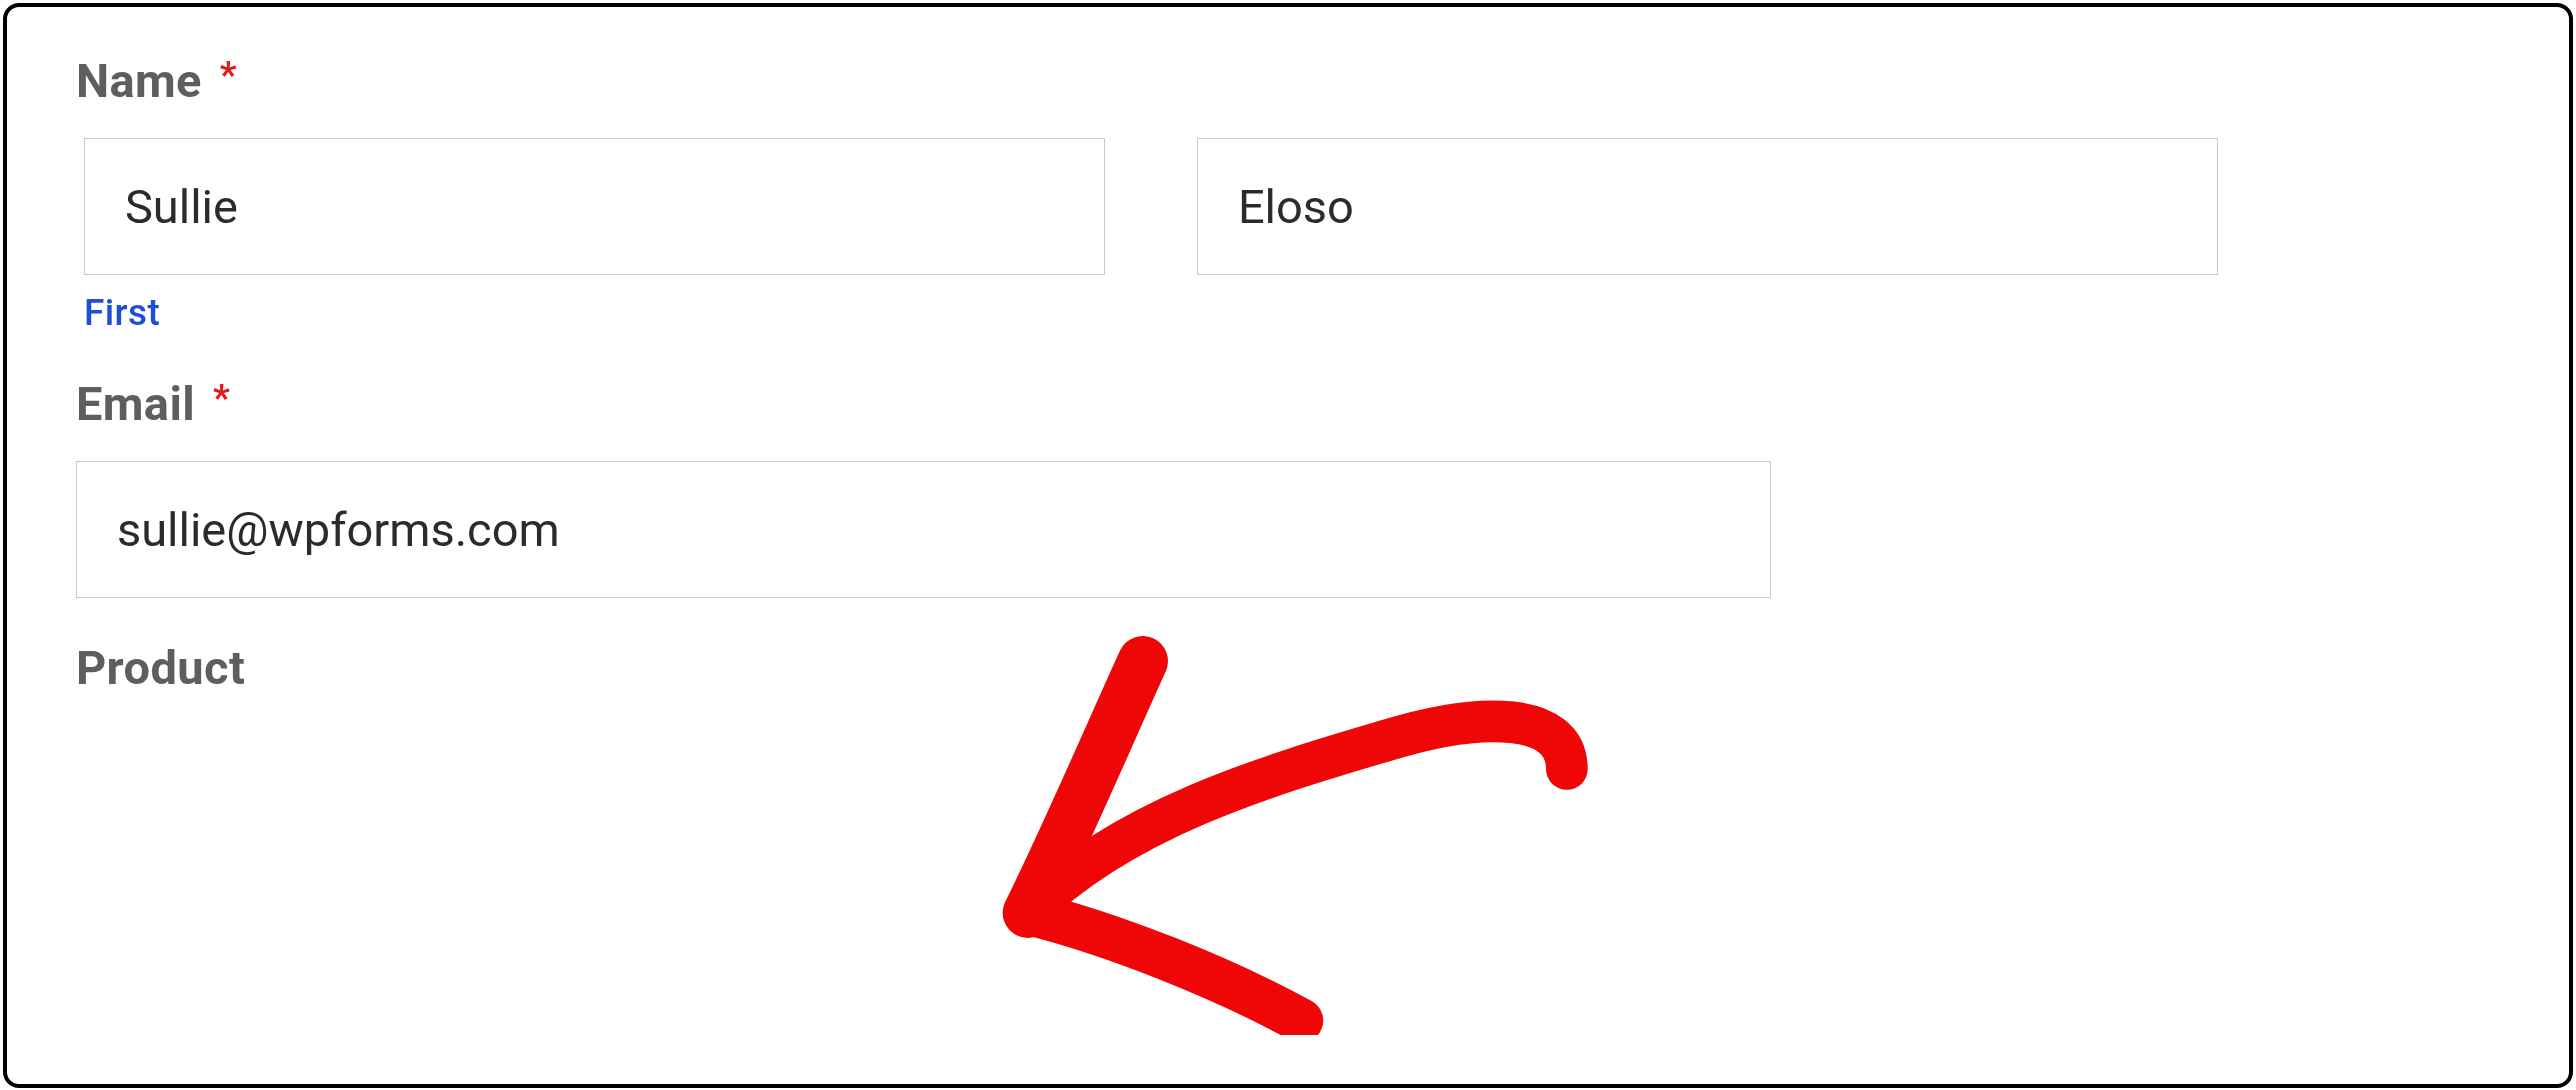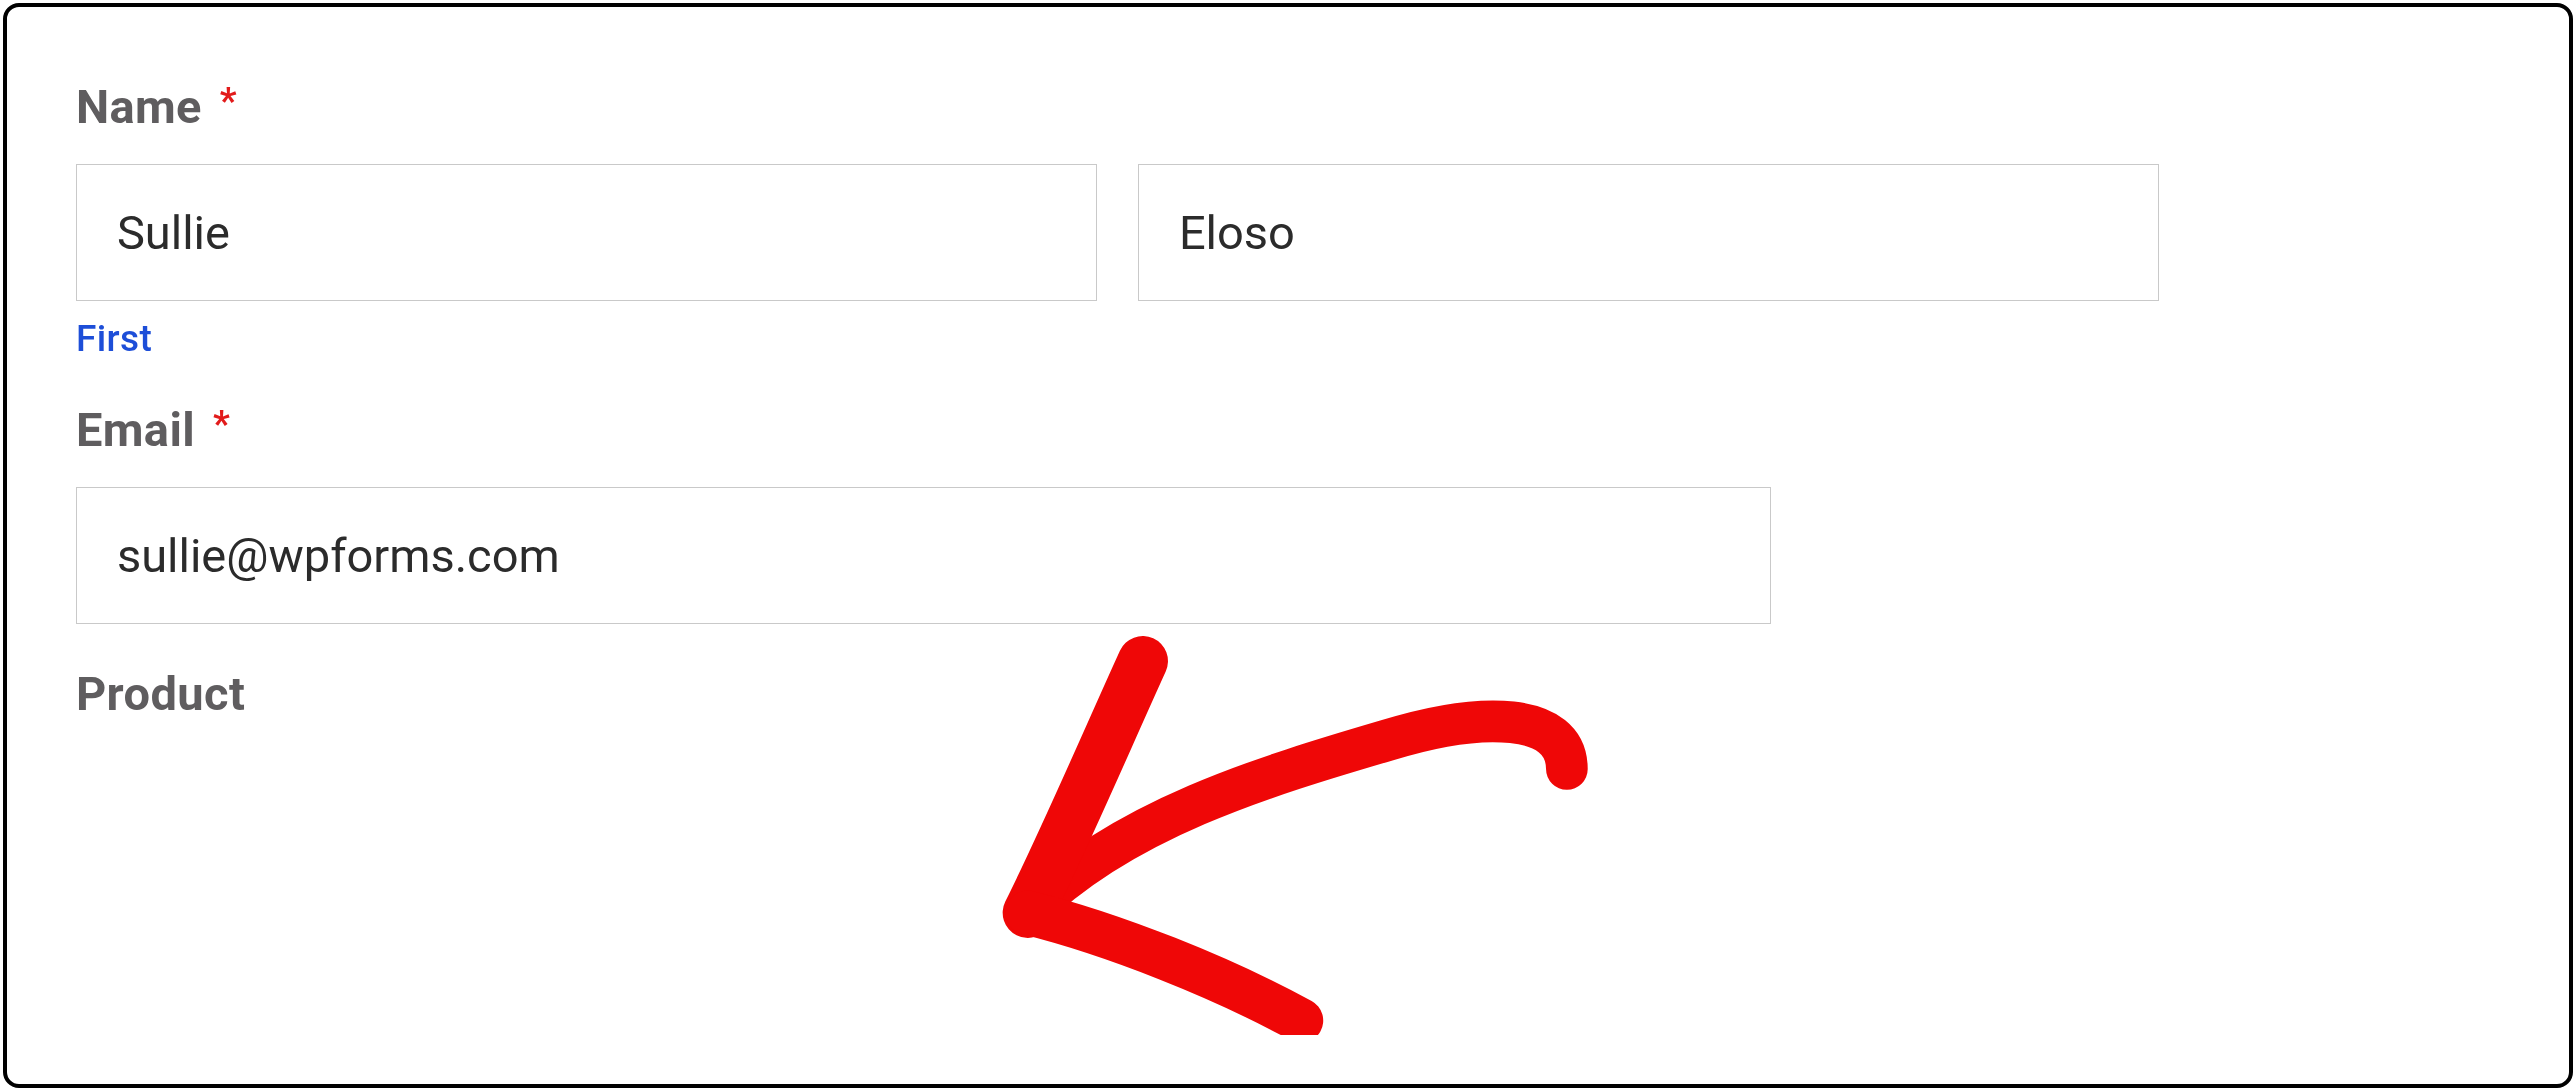--- a/index.html
+++ b/index.html
@@ -11,33 +11,33 @@
     }
     .panel {
       position: absolute;
       top: 2.9px;
       left: 2.9px;
       width: 2570px;
       height: 1085px;
       background: #ffffff;
       border: 4.3px solid #000;
       border-radius: 16px;
-      padding: 72px 69px 50px 69px;
+      padding: 46px 69px 50px 69px;
     }
     .field-block { margin-bottom: 42px; }
     .field-block.last { margin-bottom: 12px; }
     .field-label {
       font-size: 47px;
       font-weight: 700;
       color: #5f5d5f;
       letter-spacing: 0.4px;
       margin-bottom: 30px;
     }
     .req { color: #e21b1b; font-size: 37px; vertical-align: top; margin-left: 5.8px; }
-    .name-row { display: flex; gap: 41px; }
+    .name-row { display: flex; gap: 92px; margin-left: 8px; }
     .name-col { flex: 1 1 0; max-width: 1021px; }
     .text-input {
       width: 100%;
       height: 137px;
       border: 1.4px solid #c9c9c9;
       background: #fff;
       font-size: 47px;
       color: #2b2b2b;
       padding: 0 40px;
       font-family: inherit;

